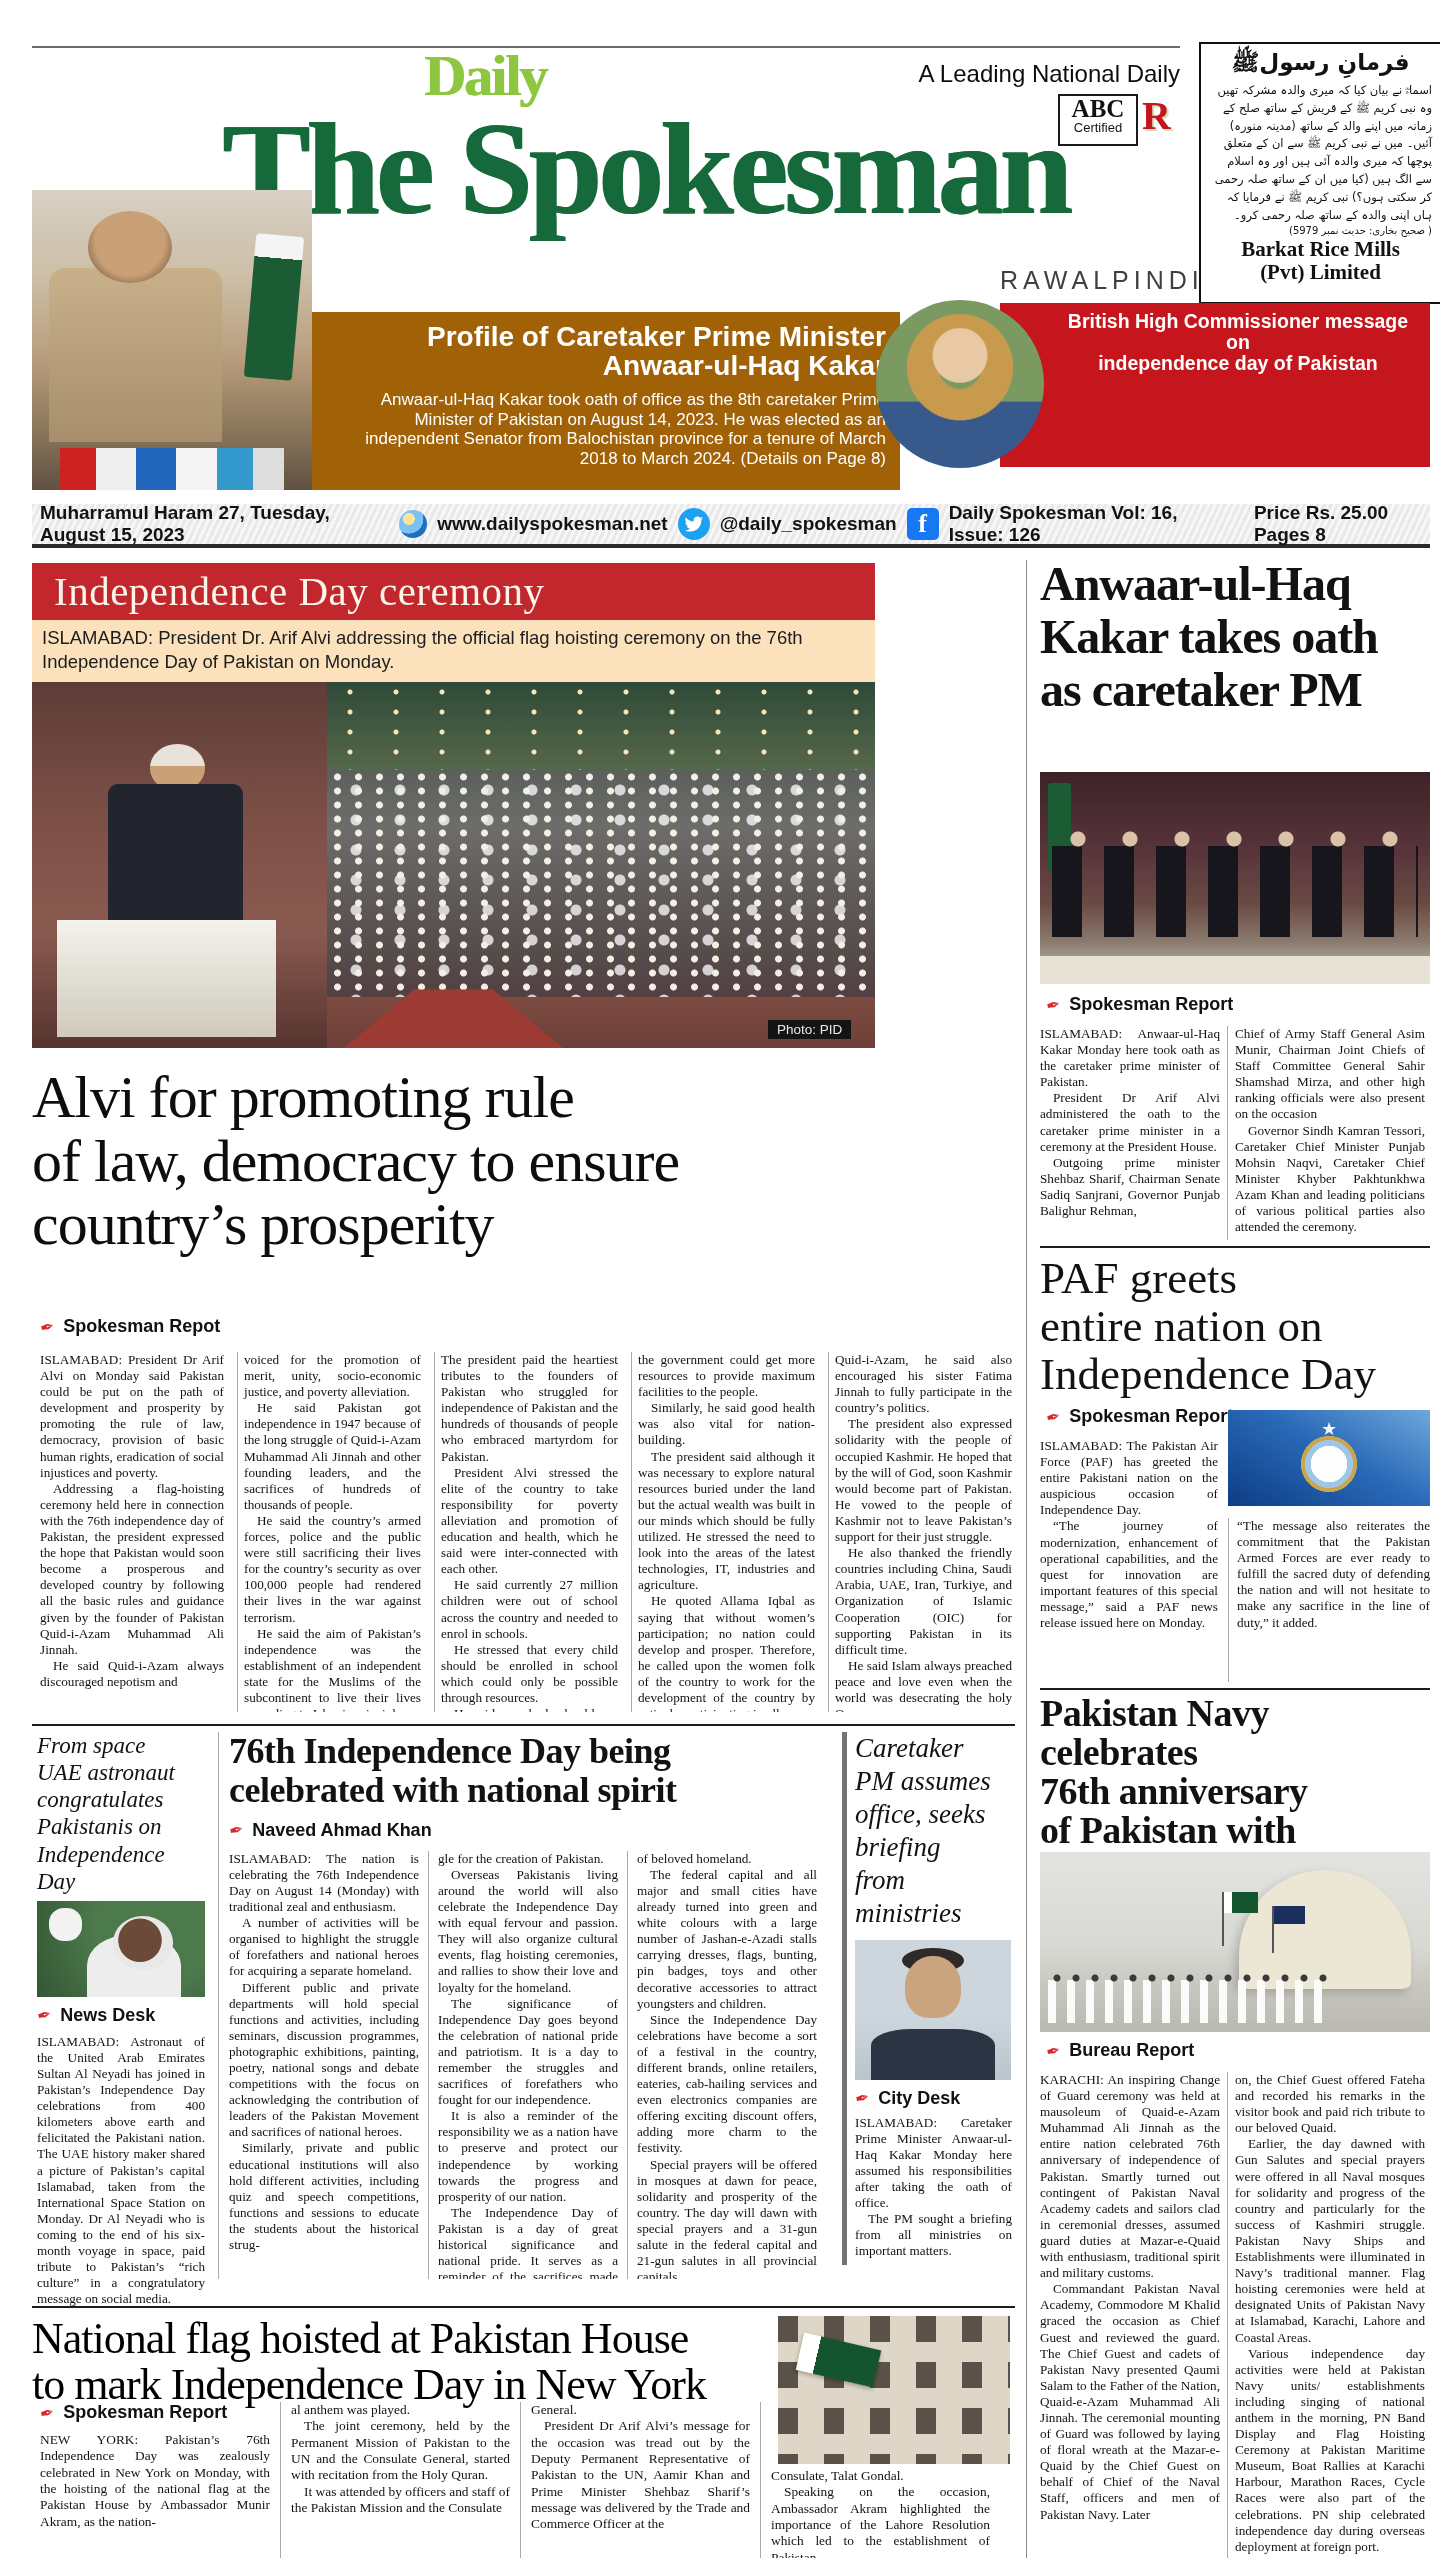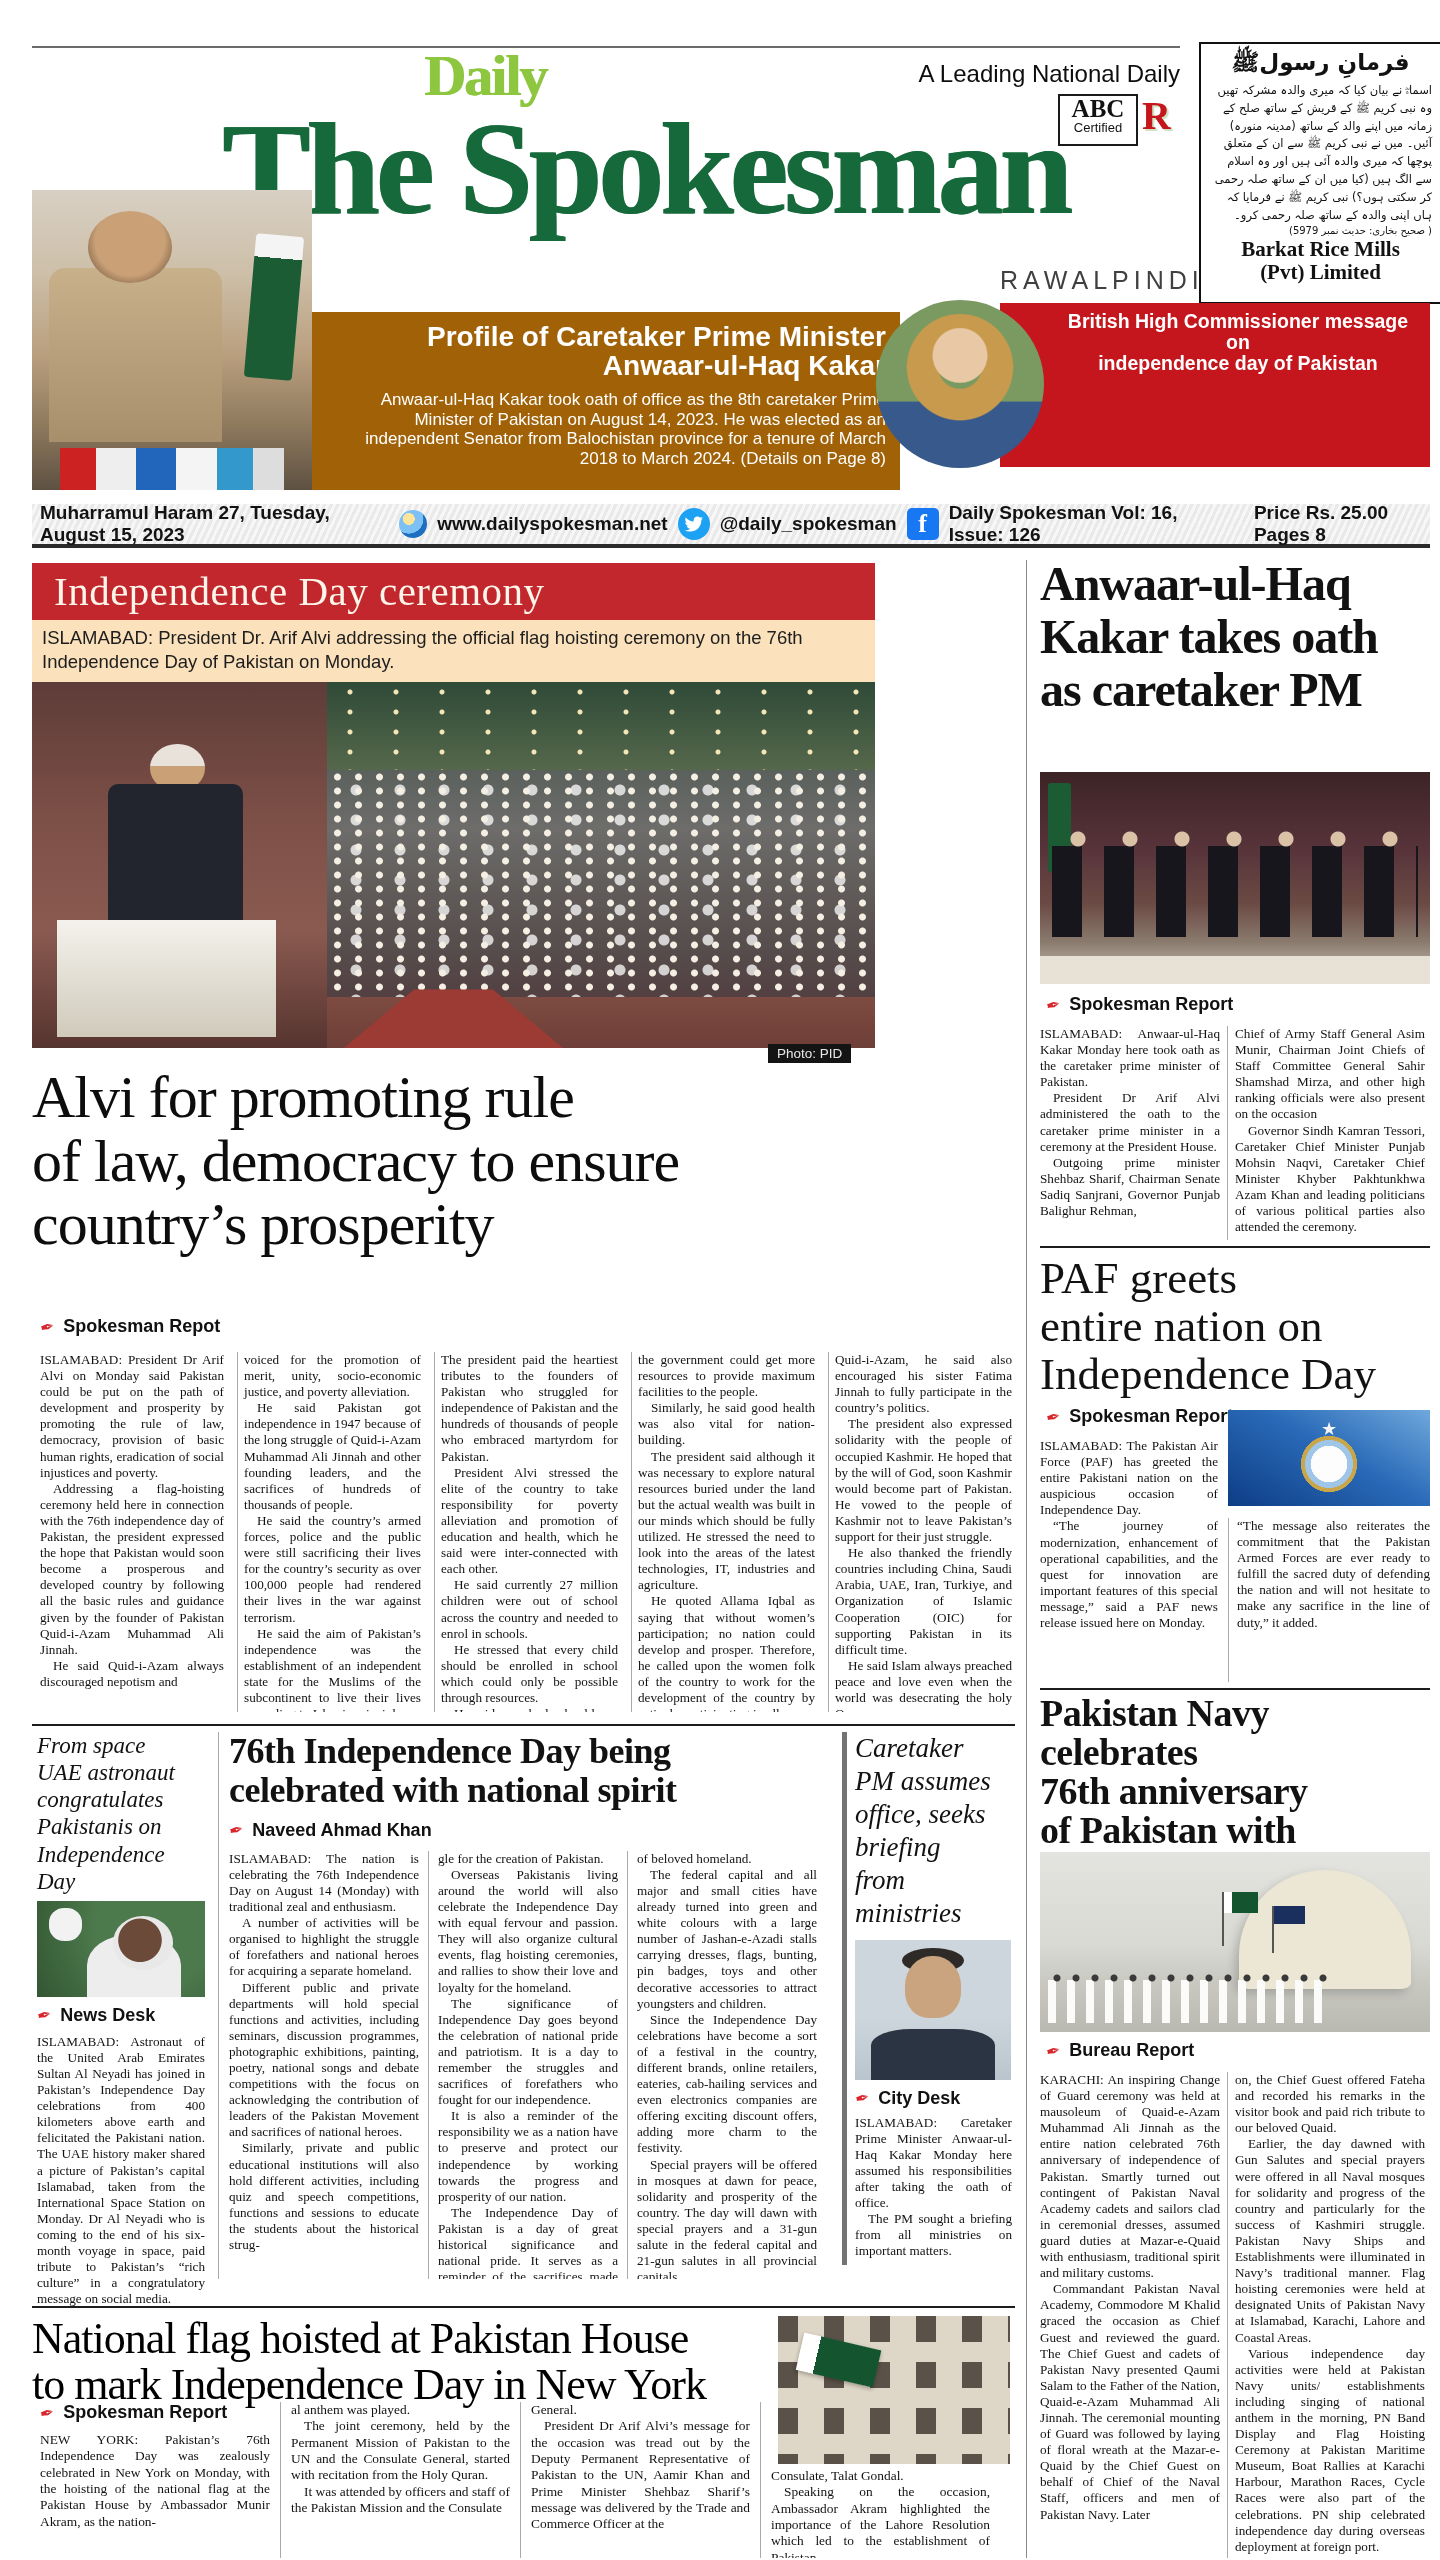--- a/index.html
+++ b/index.html
@@ -76,21 +76,21 @@
   .cols > div + div{border-left:1px solid #aaa;}
 
   
   .idc-banner{left:32px;top:563px;width:843px;height:57px;background:#c1272d;color:#fdf5ea;
       font-size:41px;line-height:57px;padding-left:22px;box-sizing:border-box;letter-spacing:0.5px;}
   .idc-caption{left:32px;top:620px;width:843px;height:62px;background:#fbe2bd;color:#1d1d1d;
       font-family:"Liberation Sans",sans-serif;font-size:18.5px;line-height:1.3;
       padding:6px 10px;box-sizing:border-box;}
   .photo{position:absolute;overflow:hidden;}
   .photo-credit{left:768px;top:1020px;background:#141414;color:#e8e8e8;font-size:13.5px;
-      font-family:"Liberation Sans",sans-serif;padding:2px 9px;margin-top:24px;}
+      font-family:"Liberation Sans",sans-serif;padding:2px 9px;}
   .alvi-headline{left:32px;top:1066px;width:848px;font-size:60px;font-weight:normal;line-height:1.06;
       letter-spacing:-1px;color:#0d0d0d;}
   .alvi-byline{left:40px;top:1316px;}
   .alvi-cols{left:40px;top:1352px;width:976px;height:360px;}
   .alvi-cols > div{flex:0 0 184px;}
   .alvi-cols > div + div{margin-left:13px;padding-left:6px;}
   .rule-l1{left:32px;top:1724px;width:983px;}
   .rule-l2{left:32px;top:2306px;width:983px;}
 
   .uae-sec{left:37px;top:1732px;width:168px;}

